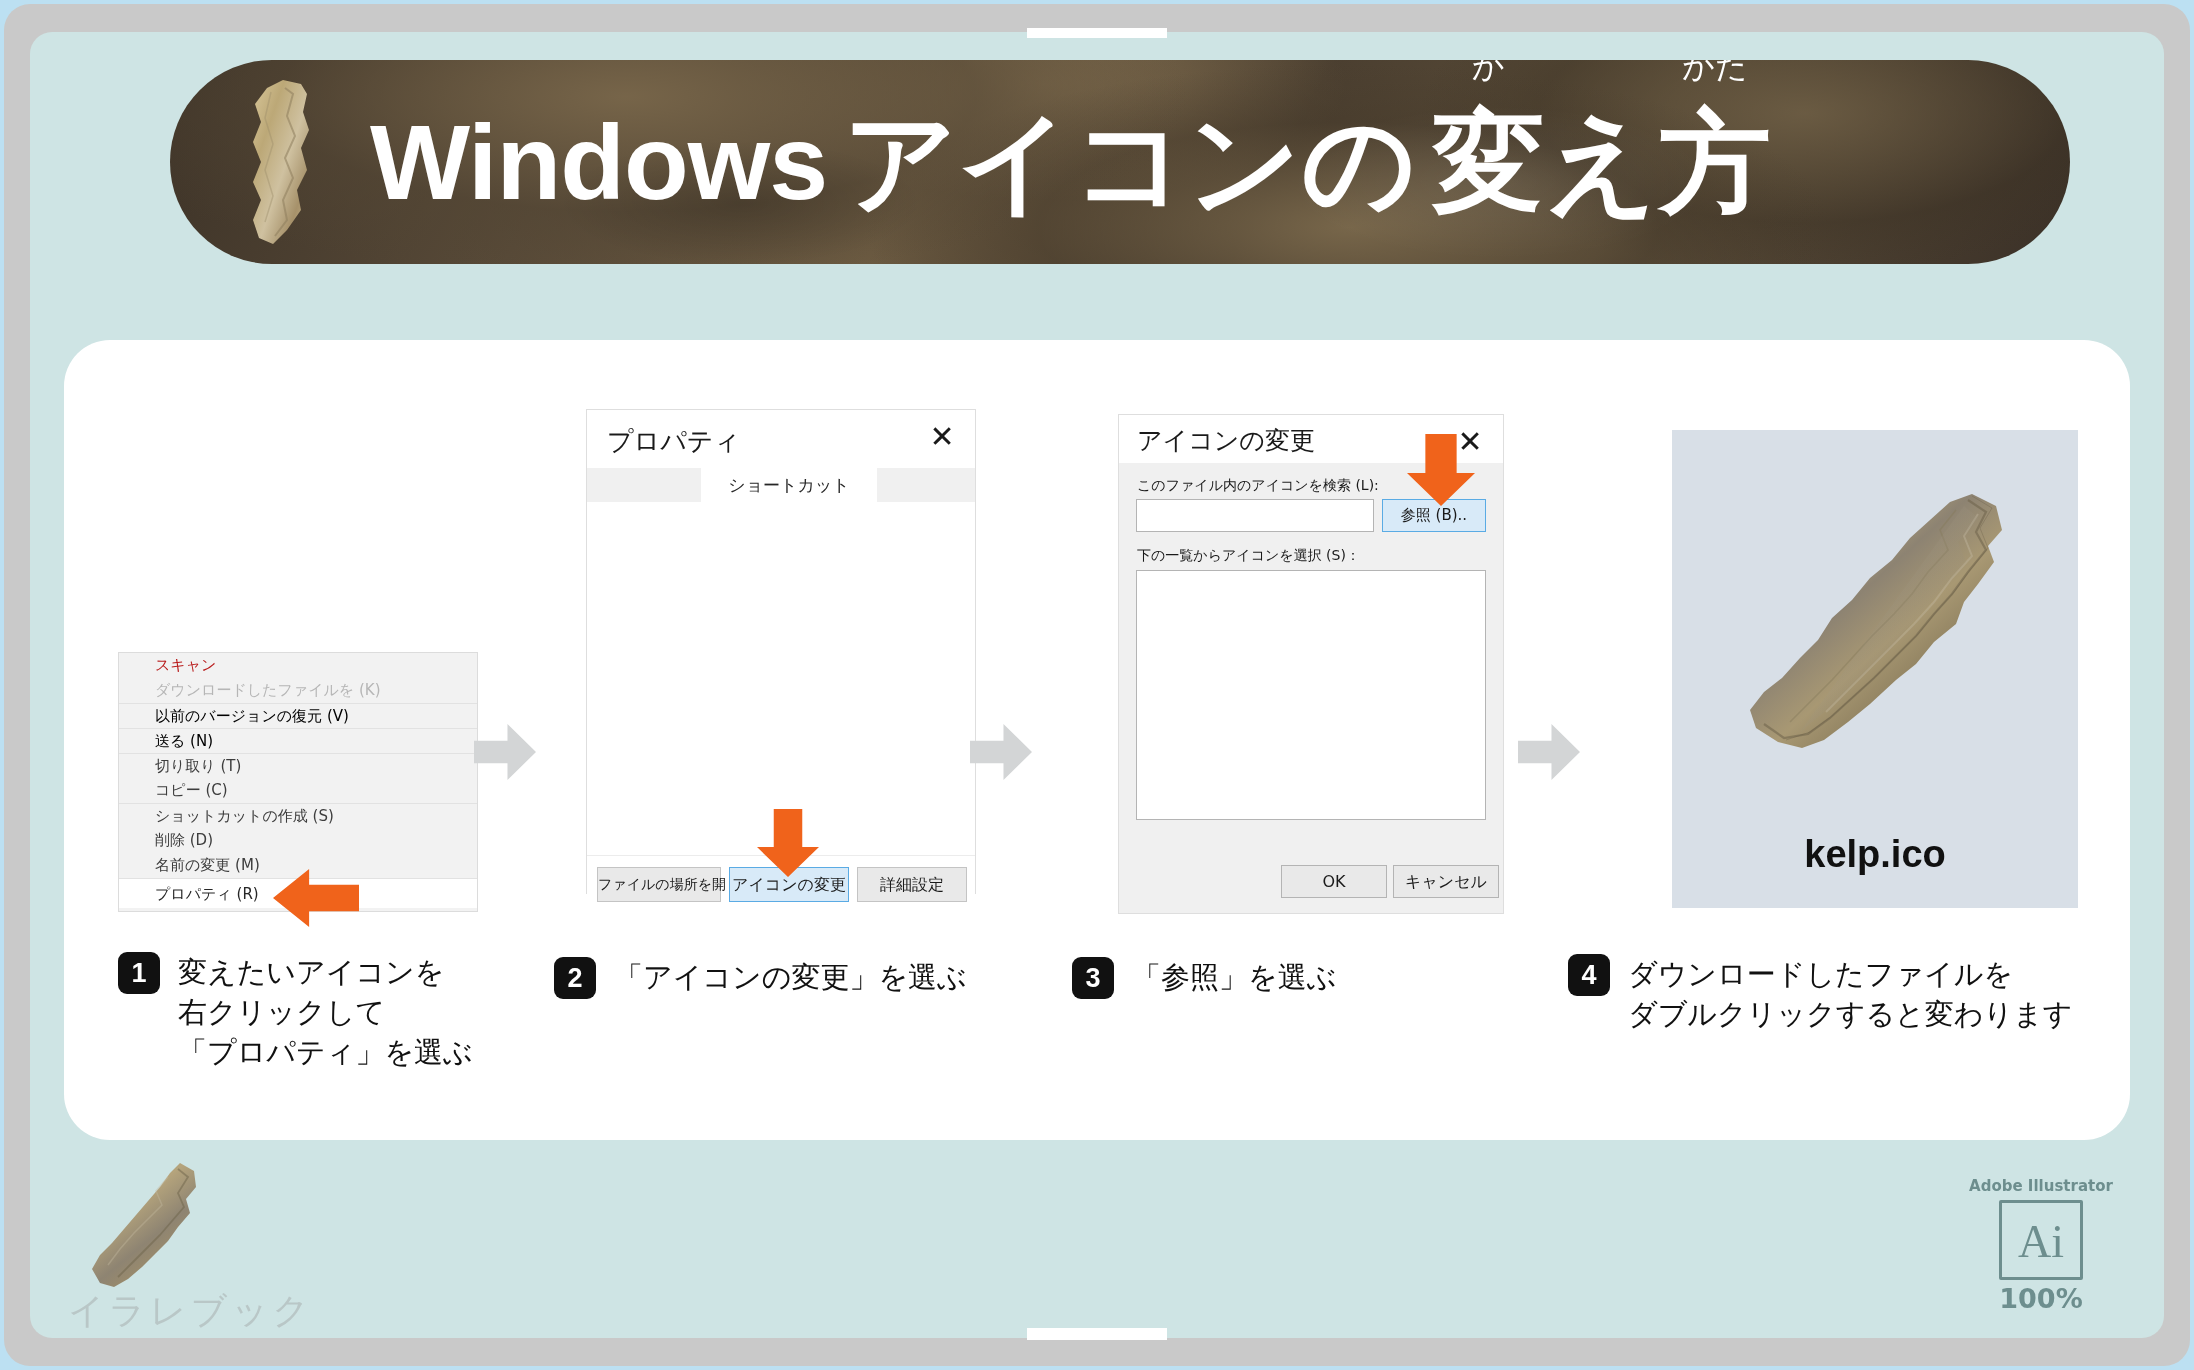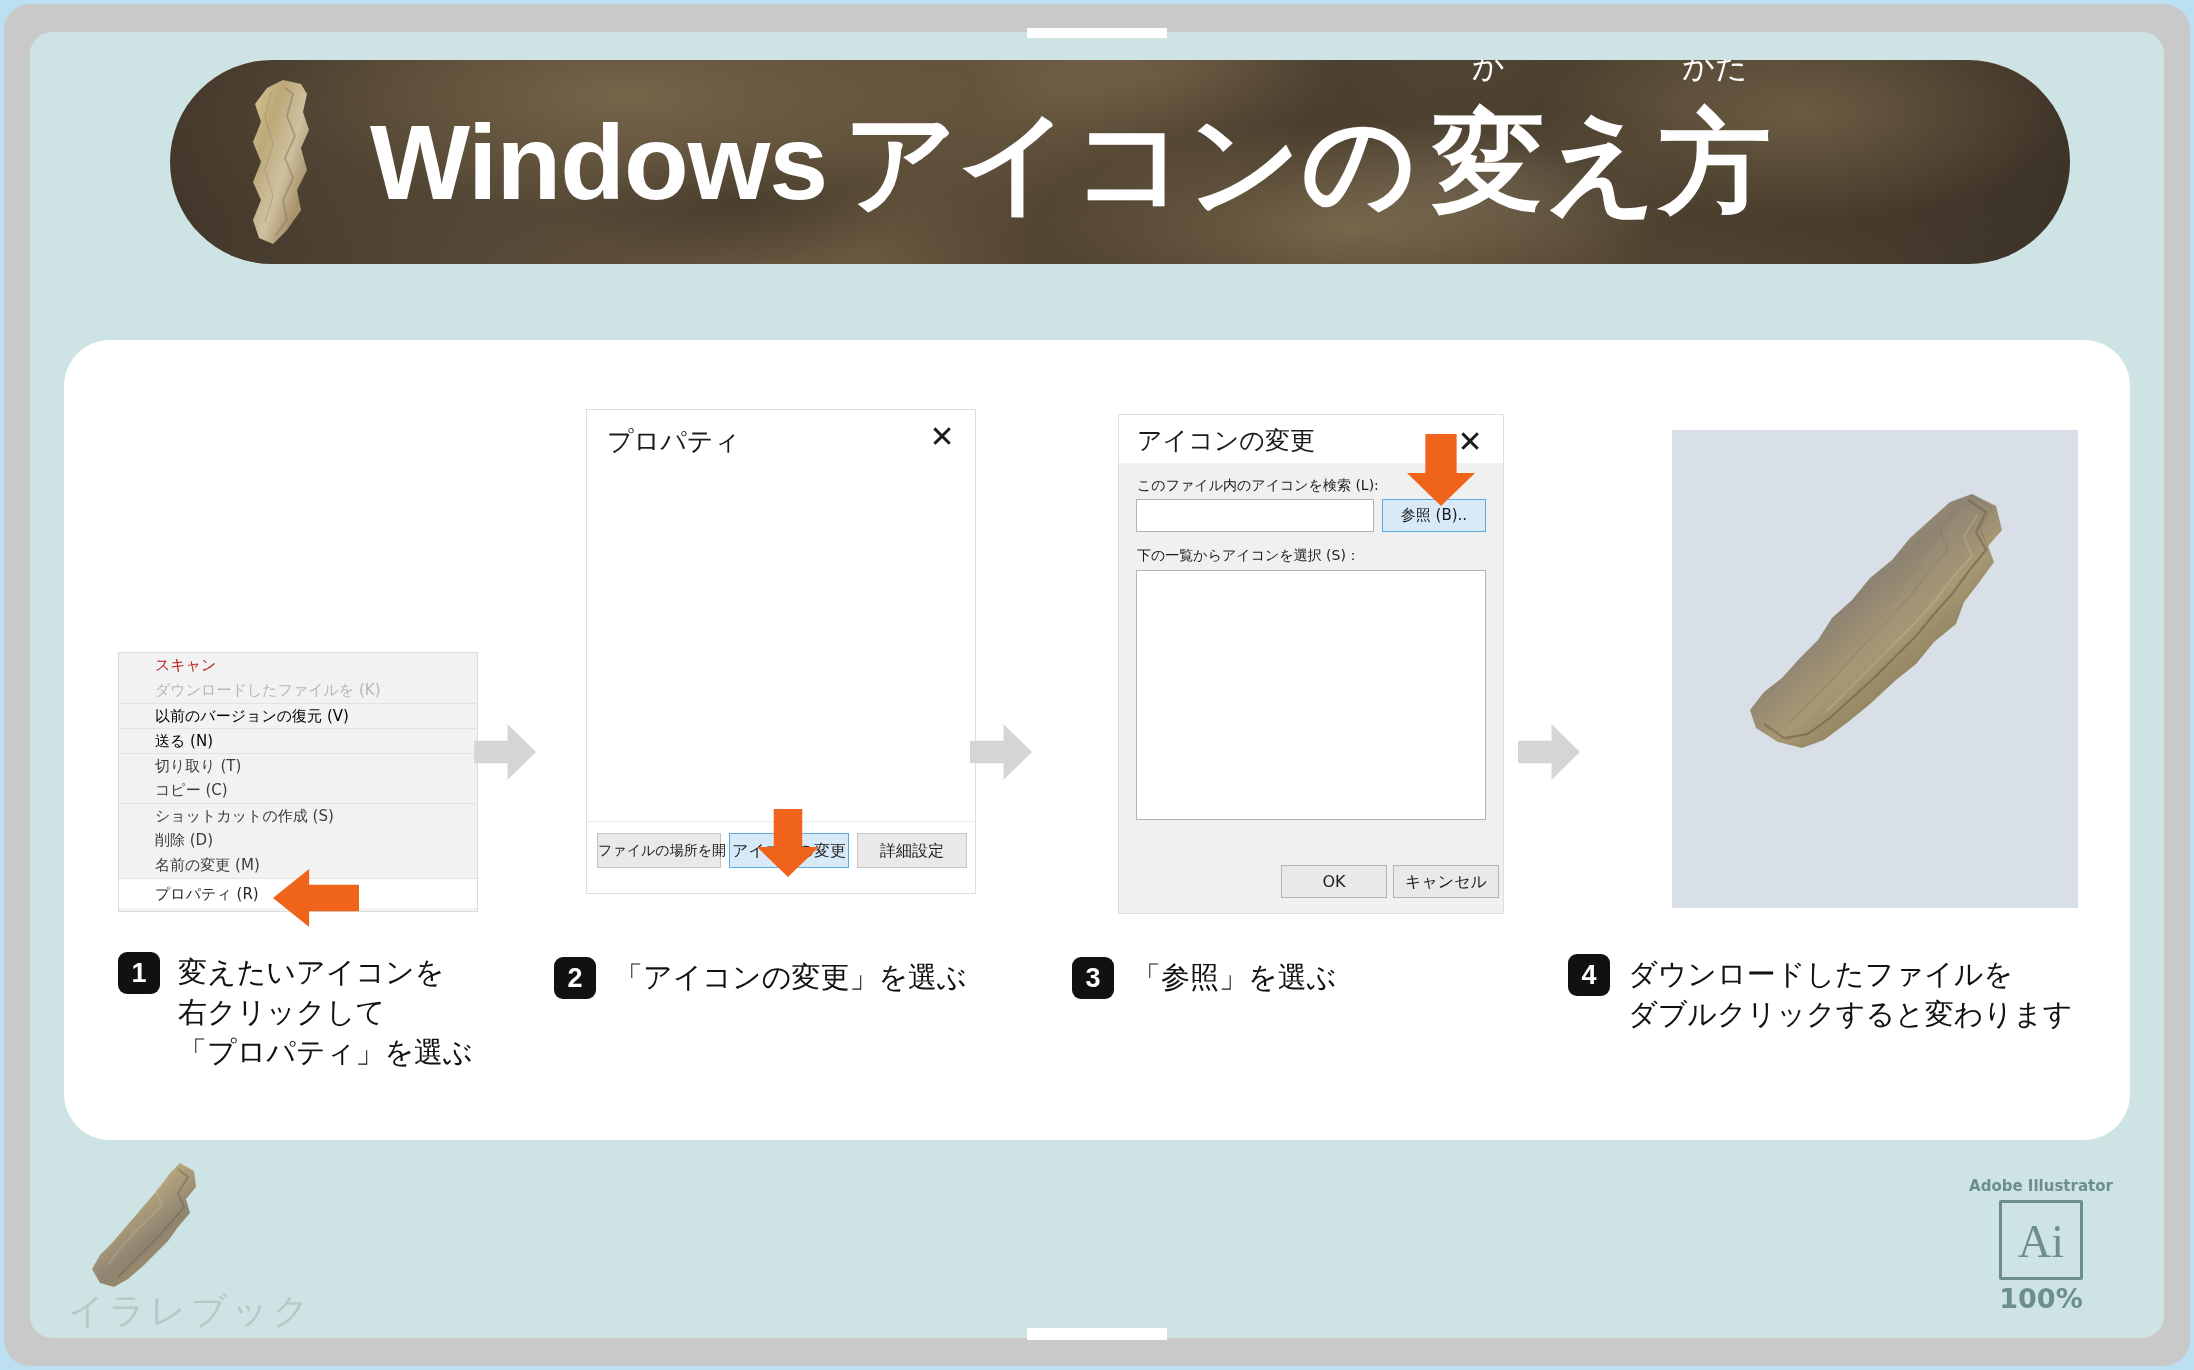--- a/index.html
+++ b/index.html
@@ -469,20 +469,23 @@
       <div class="ctx-item last">プロパティ (R)</div>
     </div>
     <div id="arrow-props"></div>
 
     <div class="step-arrow" style="left:444px; top:692px;"></div>
 
     <div id="dlg-props">
       <div class="dlg-titlebar">
         <span class="dlg-title">プロパティ</span>
         <span class="dlg-close">✕</span>
+      </div>
+      <div id="props-tabstrip">
+        <div id="props-tab-active">ショートカット</div>
       </div>
       <div id="props-body"></div>
       <div id="props-footer">
         <div class="win-btn" id="btn-open-loc">ファイルの場所を開く</div>
         <div class="win-btn primary" id="btn-change-icon">アイコンの変更</div>
         <div class="win-btn" id="btn-advanced">詳細設定</div>
       </div>
     </div>
     <div id="arrow-change-icon"></div>
 
@@ -532,20 +535,21 @@
                  L176 190 L154 212 L132 232 L110 252 L88 268 L64 272 L44 258" stroke="#6e634a" stroke-width="2.2" fill="none" opacity="0.55"></path>
         <path d="M236 44 L220 64 L228 84 L208 106 L192 128 L174 148 L152 170 L132 192
                  L112 214 L90 236 L70 256" stroke="#85795c" stroke-width="1.6" fill="none" opacity="0.45"></path>
         <path d="M258 48 L244 70 L252 90 L232 112 L214 136 L194 158 L172 180 L150 202
                  L128 224 L106 246" stroke="#c4baa3" stroke-width="2" fill="none" opacity="0.4"></path>
         <path d="M252 30 L272 42 L260 62 L268 82 L250 104 L234 126 L216 146 L198 168
                  L178 188 L156 210 L134 230 L112 250 L90 266 L66 274" fill="none" stroke="#6a5f47" stroke-width="1" opacity="0.35"></path>
         <path d="M244 40 L258 52 L238 76 L246 96 L226 118 L208 140 L188 162 L168 184
                  L146 206 L124 228 L102 248 L80 266" fill="url(#kg3)" opacity="0.35"></path>
       </svg>
+      <div id="result-filename">kelp.ico</div>
     </div>
 
     <div class="step-caption" id="cap-1">
       <div class="step-num">1</div>
       <div class="step-text">変えたいアイコンを
 右クリックして
 「プロパティ」を選ぶ</div>
     </div>
     <div class="step-caption" id="cap-2">
       <div class="step-num">2</div>

